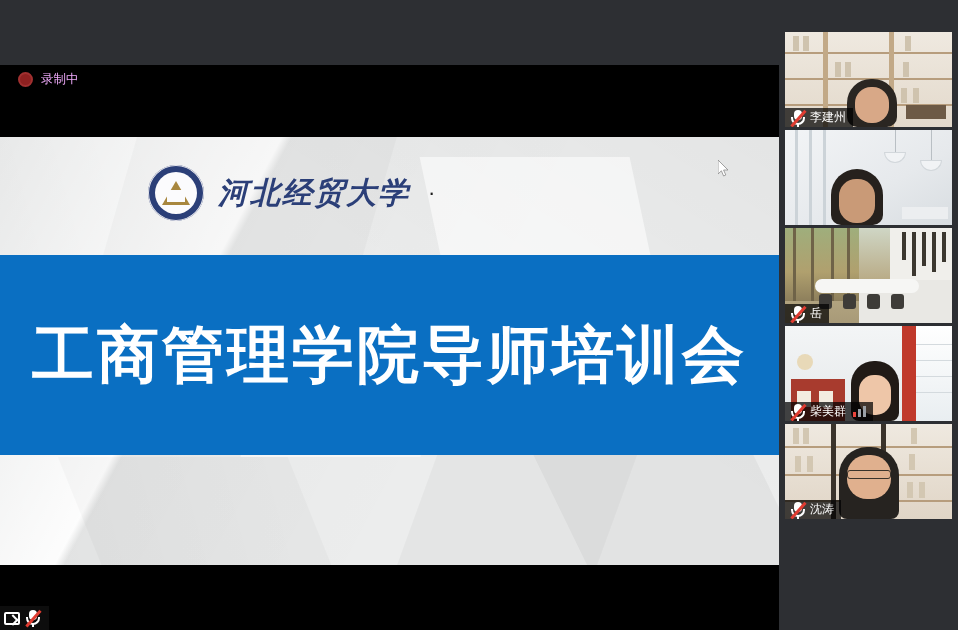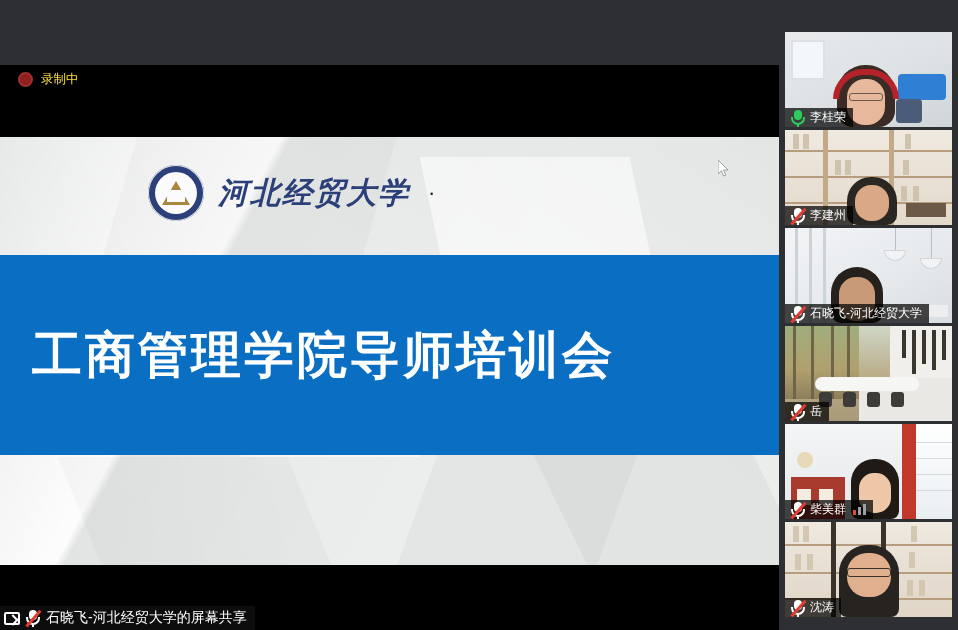--- a/index.html
+++ b/index.html
@@ -54,21 +54,21 @@
   .recording {
     position: absolute; top: 44px; left: 18px;
     display: flex; align-items: center; gap: 8px;
     z-index: 5;
   }
   .rec-dot {
     width: 15px; height: 15px; border-radius: 50%;
     border: 2px solid #a03030; background: #8e2020;
     display: block;
   }
-  .rec-label { color: #fde047; font-size: 12.5px; }
+  .rec-label { color: #f0abfc; font-size: 12.5px; }
 
   
   .slide {
     position: absolute; top: 110px; left: 0;
     width: 779px; height: 428px;
     background: #efefef;
     overflow: hidden;
   }
   .slide-facets {
     position: absolute; inset: 0;
@@ -129,21 +129,21 @@
     letter-spacing: 1px; white-space: nowrap;
   }
 
   .blue-band {
     position: absolute; top: 118px; left: 0;
     width: 779px; height: 200px;
     background: #0a6fc2;
     display: flex; align-items: center;
   }
   .slide-title {
-    color: #ffffff; font-size: 50px; font-weight: bold;
+    color: #ffffff; font-size: 62px; font-weight: bold;
     letter-spacing: 3px; margin-left: 32px; white-space: nowrap;
   }
 
   .share-bottom-letterbox {
     position: absolute; top: 538px; left: 0;
     width: 779px; height: 65px; background: #000000;
   }
 
   
   .cursor {
@@ -343,45 +343,25 @@
     </svg>
 
     <div class="share-label">
       <span class="mini-screen"></span>
       <span class="mic">
         <span class="body"></span>
           <span class="arc"></span>
           <span class="stem"></span>
           <span class="slash"></span>
       </span>
-      <span class="share-label-text">石晓飞-河北经贸大学的屏幕共享</span>
     </div>
   </div>
 
   <div class="strip">
 
-    <div class="tile active">
-      <div class="scene s1">
-        <span class="win"></span>
-          <span class="sofa"></span>
-          <span class="chair"></span>
-        <span class="head"></span>
-          <span class="face"></span>
-          <span class="hp"></span>
-          <span class="glass"></span>
-      </div>
-      <div class="tile-name">
-        <span class="mic on">
-          <span class="body"></span>
-            <span class="arc"></span>
-            <span class="stem"></span>
-        </span>
-        <span class="label">李桂荣</span>
-      </div>
-    </div>
 
     <div class="tile">
       <div class="scene s2">
         <span class="shelf a"></span>
           <span class="shelf b"></span>
           <span class="shelf c"></span>
         <span class="post p1"></span>
           <span class="post p2"></span>
         <span class="bk" style="top:4px;left:8px"></span>
           <span class="bk" style="top:4px;left:18px"></span>
@@ -411,29 +391,20 @@
         <span class="blind v1"></span>
           <span class="blind v2"></span>
           <span class="blind v3"></span>
         <span class="lampwire w1"></span>
           <span class="lampwire w2"></span>
         <span class="lamp l1"></span>
           <span class="lamp l2"></span>
         <span class="table"></span>
           <span class="head"></span>
           <span class="face"></span>
-      </div>
-      <div class="tile-name">
-        <span class="mic">
-          <span class="body"></span>
-            <span class="arc"></span>
-            <span class="stem"></span>
-            <span class="slash"></span>
-        </span>
-        <span class="label">石晓飞-河北经贸大学</span>
       </div>
     </div>
 
     <div class="tile">
       <div class="scene s4">
         <span class="forest"></span>
         <span class="trunk t1"></span>
           <span class="trunk t2"></span>
           <span class="trunk t3"></span>
           <span class="trunk t4"></span>

